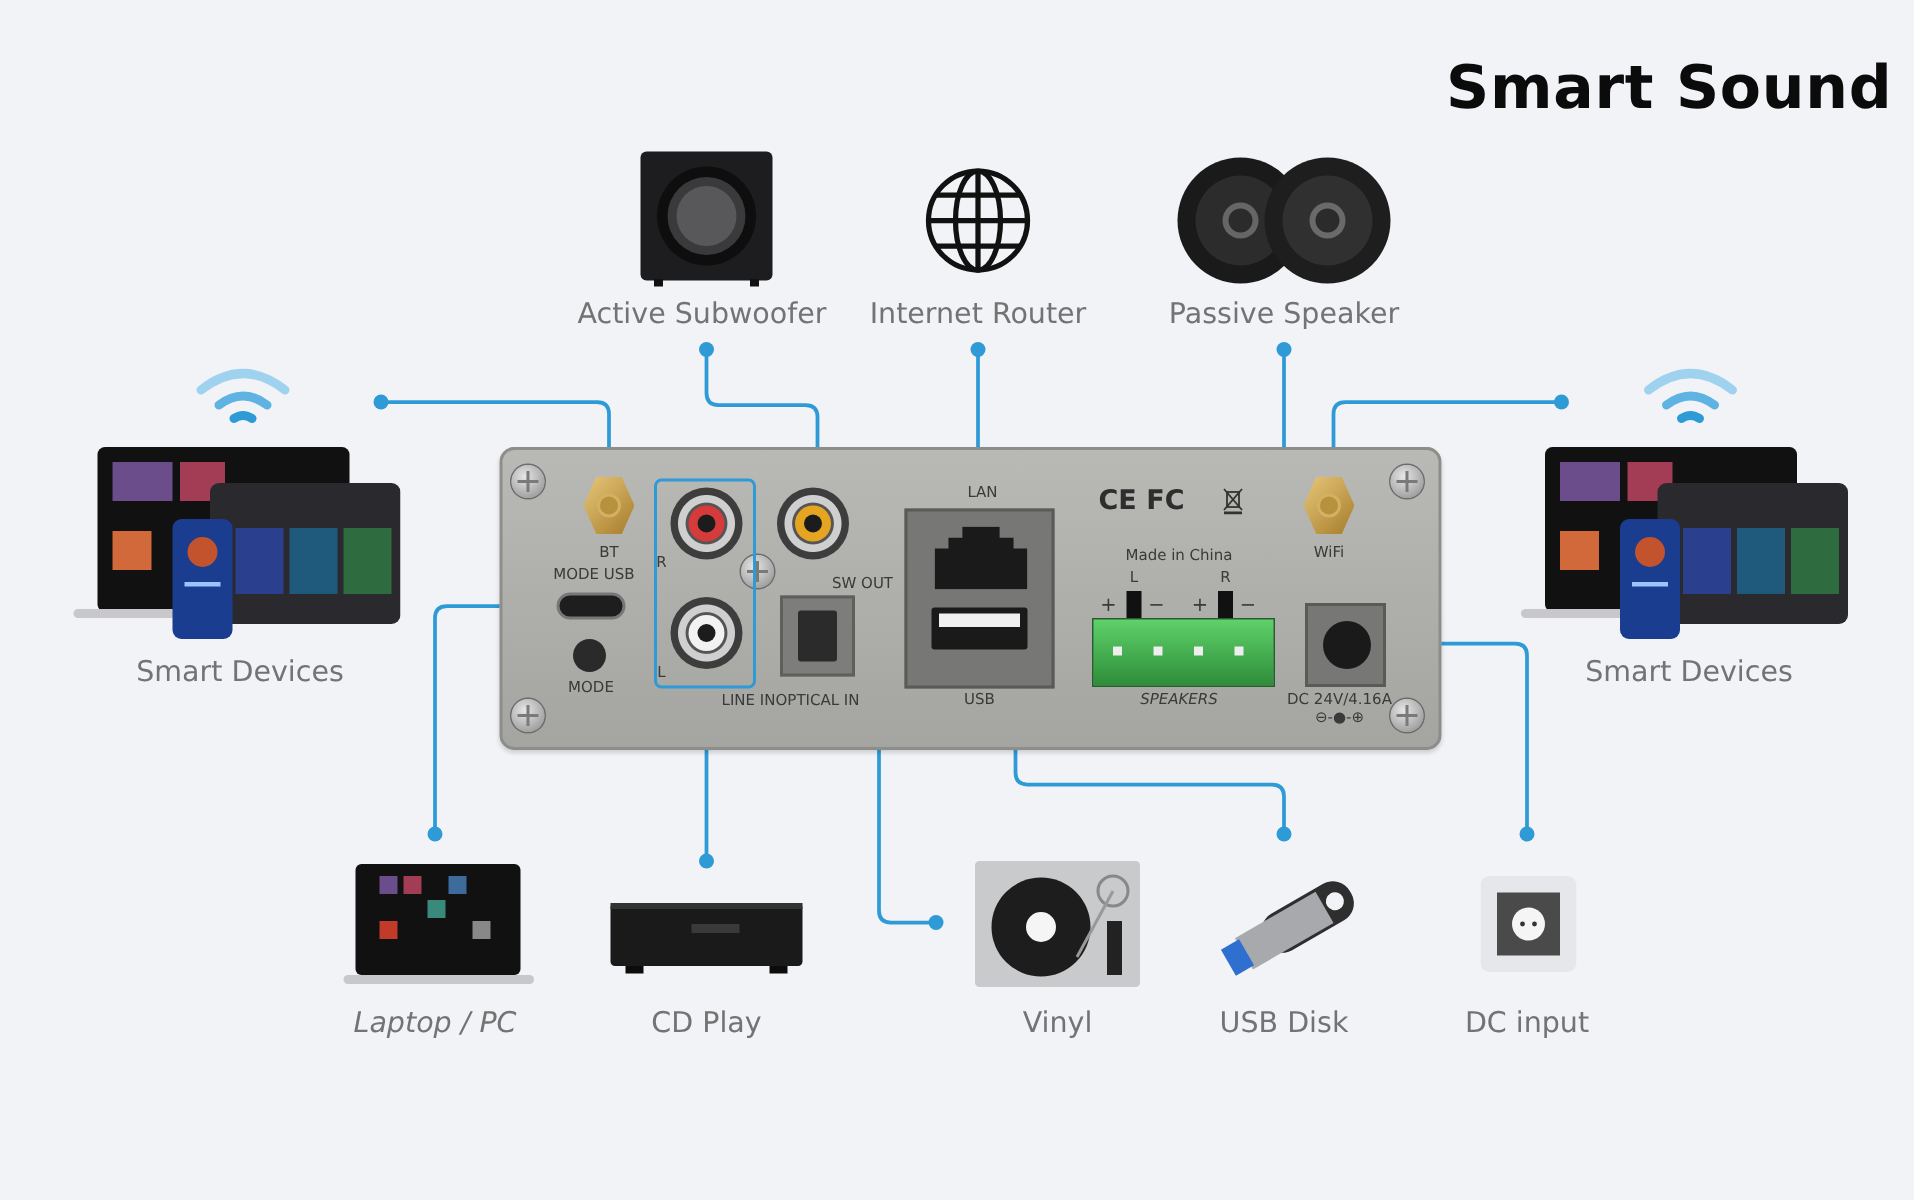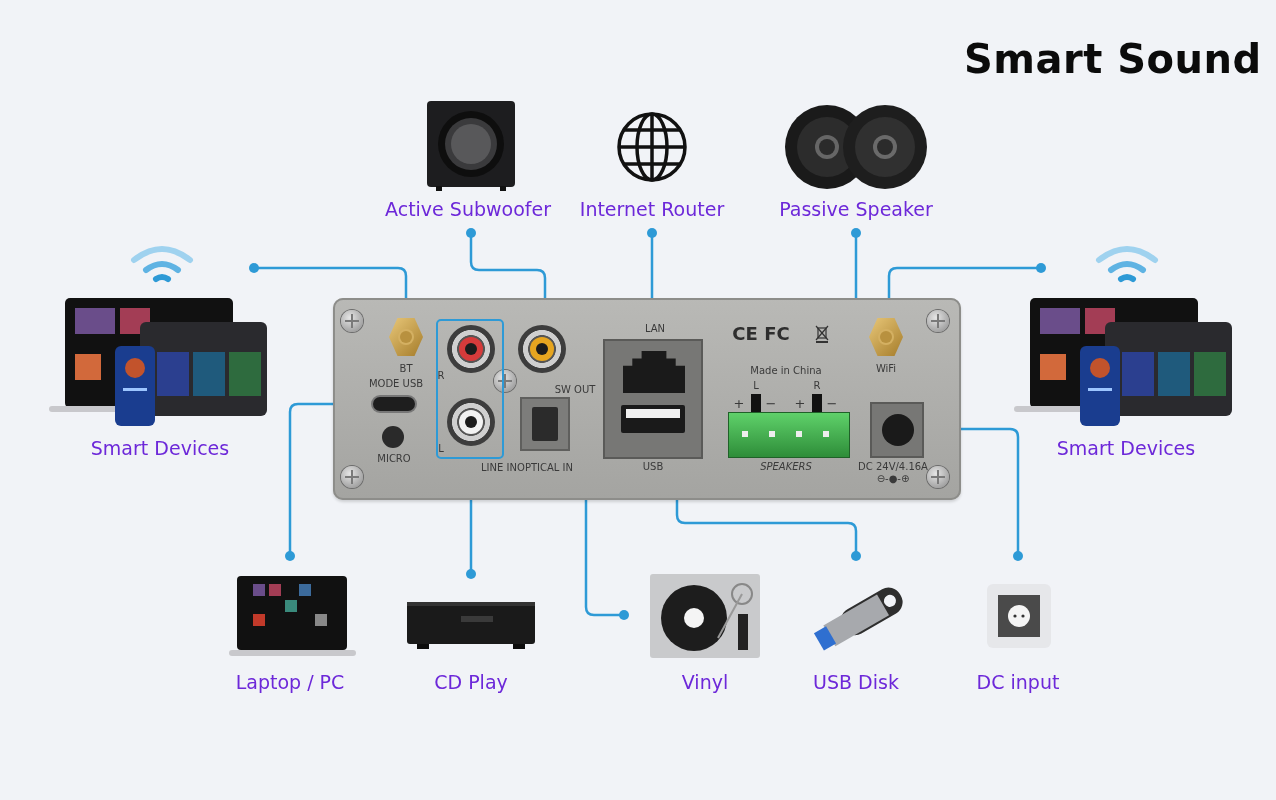--- a/index.html
+++ b/index.html
@@ -1,19 +1,19 @@
 <!DOCTYPE html>
 <html><head>
 <meta charset="utf-8">
 <style>
   html,body{margin:0;padding:0;}
   body{width:1276px;height:800px;background:#f1f3f7;position:relative;overflow:hidden;font-family:"Liberation Sans",sans-serif;color:#222;}
   .abs{position:absolute;}
   .title{position:absolute;left:964px;top:36px;font-family:"DejaVu Sans",sans-serif;font-weight:bold;font-size:40px;color:#0b0b0b;letter-spacing:0.5px;}
-  .lbl{position:absolute;font-family:"DejaVu Sans",sans-serif;font-size:19px;color:#6d28d9;white-space:nowrap;transform:translateX(-50%);text-align:right;}
+  .lbl{position:absolute;font-family:"DejaVu Sans",sans-serif;font-size:19px;color:#737373;white-space:nowrap;transform:translateX(-50%);text-align:right;}
   svg.lines{position:absolute;left:0;top:0;}
   .panel{position:absolute;left:333px;top:298px;width:628px;height:202px;background:linear-gradient(#b9b9b6,#a4a4a1);border-radius:10px;box-shadow:0 0 0 2px #8d8d8a inset, 0 2px 3px rgba(0,0,0,0.15);}
   .plab{position:absolute;font-family:"DejaVu Sans",sans-serif;font-size:10px;color:#3a3a3a;white-space:nowrap;transform:translateX(-50%);}
   .screw{position:absolute;width:22px;height:22px;border-radius:50%;background:radial-gradient(circle at 40% 35%,#e6e6e6,#8a8a8a);box-shadow:0 0 0 1px #6c6c6c;}
   .screw::before,.screw::after{content:"";position:absolute;background:#7a7a7a;}
   .screw::before{left:10px;top:4px;width:2px;height:14px;}
   .screw::after{left:4px;top:10px;width:14px;height:2px;}
   .ant{position:absolute;width:34px;height:38px;background:linear-gradient(135deg,#e8c779,#a57c2a);clip-path:polygon(25% 0,75% 0,100% 50%,75% 100%,25% 100%,0 50%);}
   .ant::after{content:"";position:absolute;left:11px;top:13px;width:12px;height:12px;border-radius:50%;background:#b8913f;box-shadow:0 0 0 2px #d4b062;}
   .rca{position:absolute;width:48px;height:48px;border-radius:50%;background:radial-gradient(circle,#555 0 40%,#cfcfcf 42% 55%,#3d3d3d 57% 100%);}
@@ -144,21 +144,21 @@
   <div class="screw" style="left:8px;top:168px;"></div>
   <div class="screw" style="left:594px;top:12px;"></div>
   <div class="screw" style="left:594px;top:168px;"></div>
   <div class="screw" style="left:161px;top:72px;"></div>
 
   <div class="ant" style="left:56px;top:20px;"></div>
   <div class="plab" style="left:73px;top:65px;">BT</div>
   <div class="plab" style="left:63px;top:80px;">MODE USB</div>
   <div class="abs" style="left:40px;top:99px;width:42px;height:14px;border-radius:7px;background:#1e1e1e;box-shadow:0 0 0 2px #777;"></div>
   <div class="abs" style="left:49px;top:128px;width:22px;height:22px;border-radius:50%;background:#2a2a2a;"></div>
-  <div class="plab" style="left:61px;top:155px;">MICRO</div>
+  <div class="plab" style="left:61px;top:155px;">MODE</div>
 
   <div class="abs" style="left:103px;top:21px;width:68px;height:140px;border:2px solid #2e9ad6;border-radius:5px;box-sizing:border-box;"></div>
   <div class="rca" style="left:114px;top:27px;">
       <div class="in" style="background:#d63b3b;"></div>
     </div>
   <div class="rca" style="left:114px;top:100px;">
       <div class="in" style="background:#f2f2f2;"></div>
     </div>
   <div class="plab" style="left:108px;top:72px;">R</div>
   <div class="plab" style="left:108px;top:145px;">L</div>
@@ -221,21 +221,21 @@
       <rect x="12" y="2" width="110" height="74" rx="4" fill="#111"></rect>
       <rect x="28" y="10" width="12" height="12" fill="#6a4d8a"></rect>
       <rect x="44" y="10" width="12" height="12" fill="#a33d55"></rect>
       <rect x="74" y="10" width="12" height="12" fill="#3c6b9c"></rect>
       <rect x="28" y="40" width="12" height="12" fill="#c23a2a"></rect>
       <rect x="60" y="26" width="12" height="12" fill="#3a8a7c"></rect>
       <rect x="90" y="40" width="12" height="12" fill="#888"></rect>
       <rect x="4" y="76" width="127" height="6" rx="3" fill="#c8c8cc"></rect>
     </svg>
 </div>
-<div class="lbl" style="left:290px;top:671px;">Laptop / PC</div>
+<div class="lbl" style="left:290px;top:671px;font-style:italic;">Laptop / PC</div>
 
 <div class="dev" style="left:405px;top:600px;width:132px;height:50px;">
   <svg width="132" height="50">
       <rect x="2" y="2" width="128" height="42" rx="3" fill="#1a1a1a"></rect>
       <rect x="2" y="2" width="128" height="4" fill="#333"></rect>
       <rect x="56" y="16" width="32" height="6" fill="#3a3a3a"></rect>
       <rect x="12" y="44" width="12" height="5" fill="#0c0c0c"></rect>
       <rect x="108" y="44" width="12" height="5" fill="#0c0c0c"></rect>
     </svg>
 </div>

